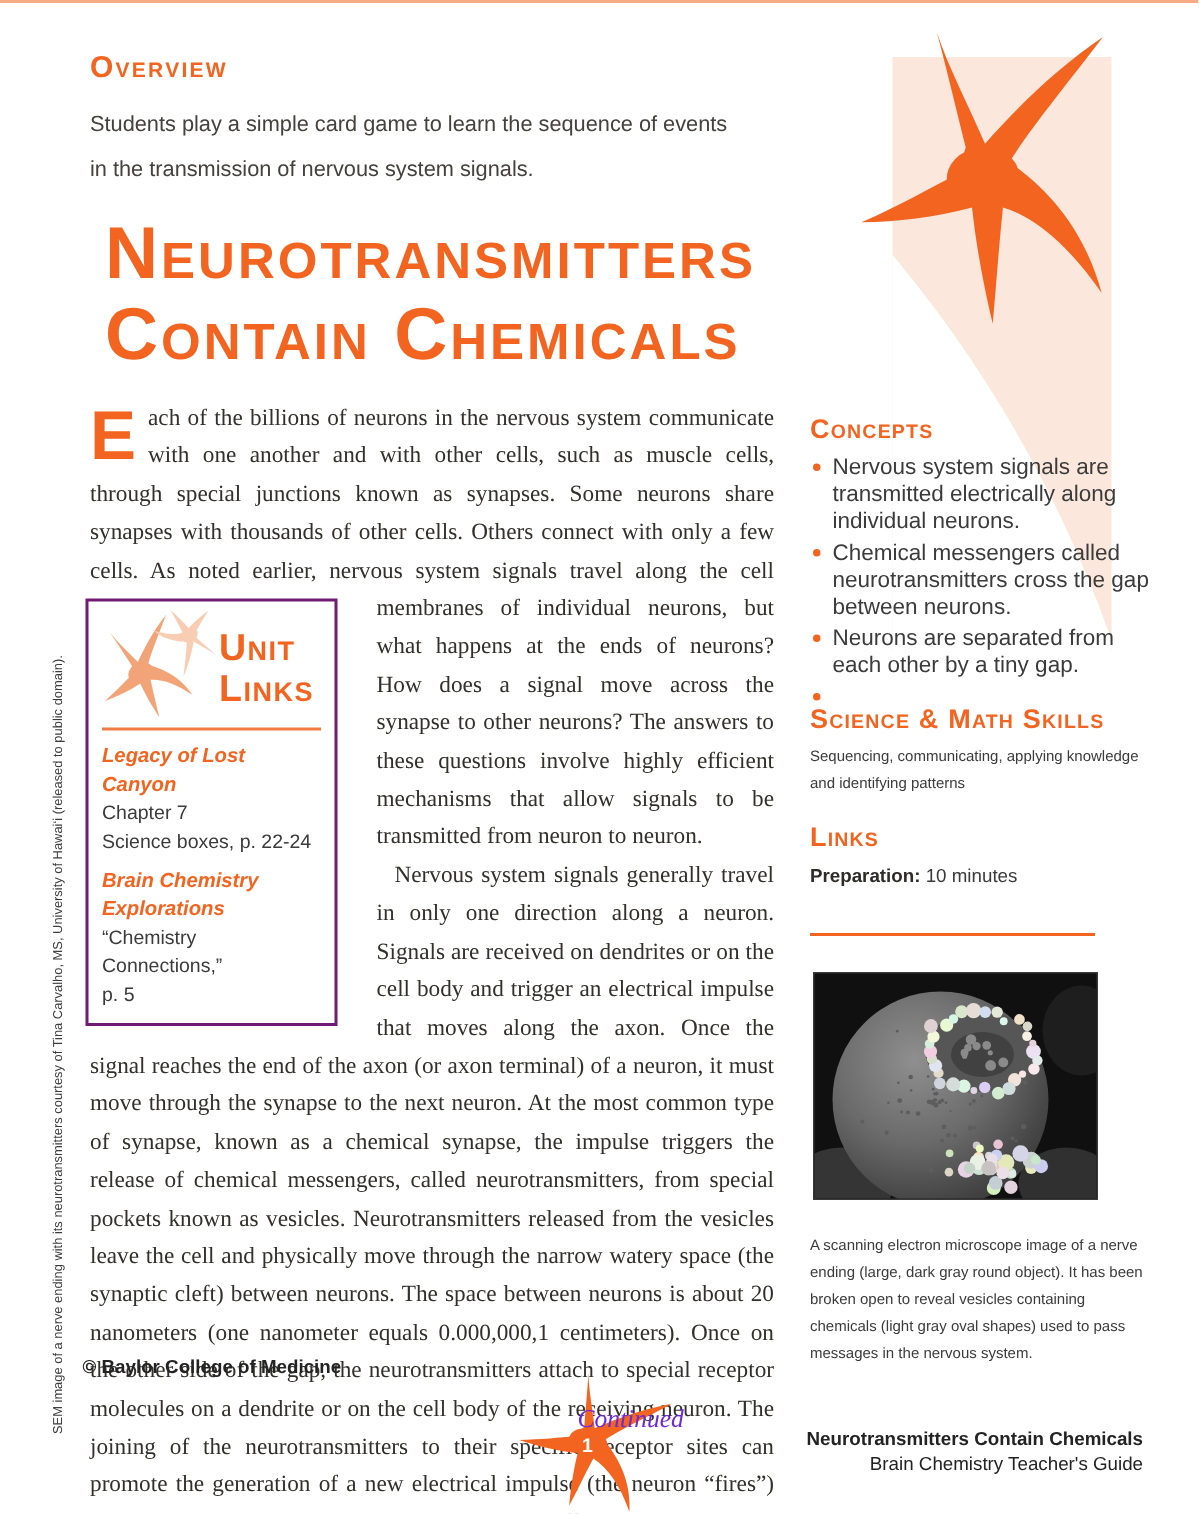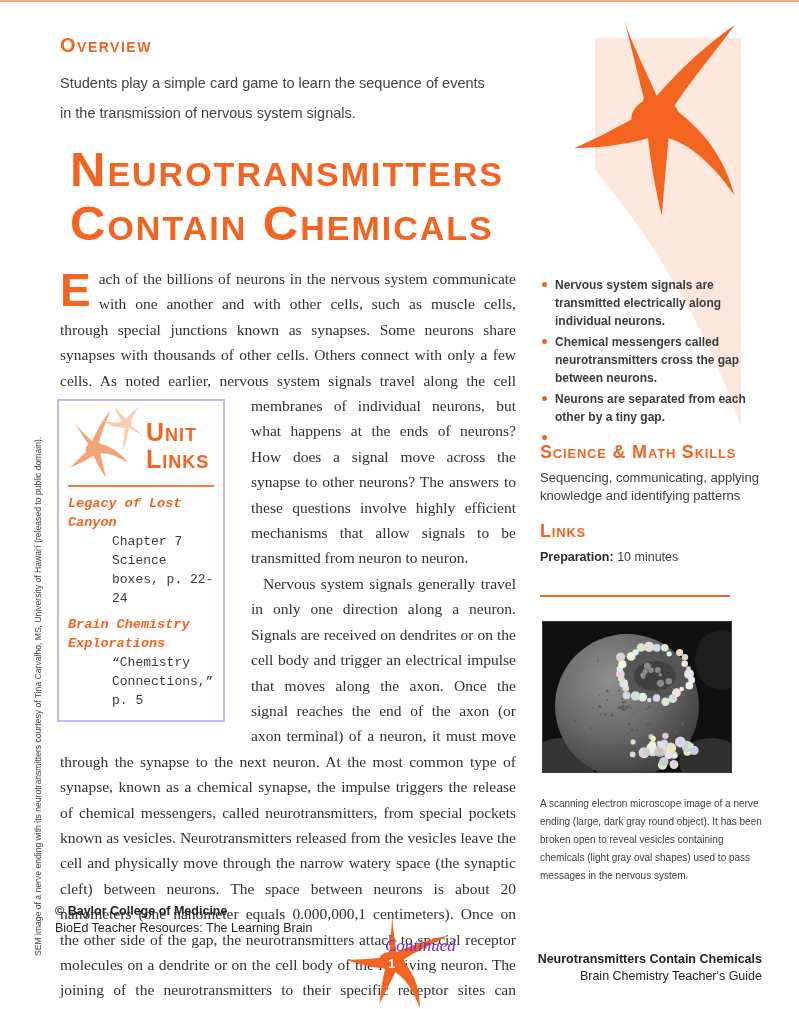--- a/index.html
+++ b/index.html
@@ -27,41 +27,41 @@
   .overview-heading{position:absolute;left:60px;top:34px;color:var(--accent);font-weight:bold;font-variant:small-caps;font-size:20px;letter-spacing:1.5px;z-index:2;}
   .overview-text{position:absolute;left:60px;top:68px;width:436px;font-size:14.5px;line-height:30px;color:#45413C;z-index:2;}
   .page-title{position:absolute;left:70px;top:142px;width:560px;color:var(--accent);font-weight:bold;font-variant:small-caps;font-size:49px;line-height:54px;letter-spacing:2px;z-index:2;}
 
   
   .main-col{position:absolute;left:60px;top:266px;width:456px;font-family:"Liberation Serif",serif;font-size:15.5px;line-height:25.4px;text-align:justify;color:var(--ink);z-index:2;}
   .main-col p{margin:0;}
   .main-col p.indent{text-indent:12px;}
   .dropcap{float:left;font-family:"Liberation Sans",sans-serif;font-weight:bold;color:var(--accent);font-size:46px;line-height:40px;margin:4px 8px 0 0;}
 
-  .unit-box{float:left;width:168px;margin:6px 26px 6px -3px;border:2px solid #c4b5fd;padding:8px 9px 10px;font-family:"Liberation Sans",sans-serif;text-align:left;text-indent:0;}
+  .unit-box{float:left;width:168px;margin:6px 26px 6px -3px;border:2px solid #701a75;padding:8px 9px 10px;font-family:"Liberation Sans",sans-serif;text-align:left;text-indent:0;}
   .unit-header{position:relative;height:74px;}
   .unit-neuron-big{position:absolute;left:-6px;top:4px;width:66px;height:70px;color:var(--neuron-light);transform:rotate(-25deg);}
   .unit-neuron-small{position:absolute;left:36px;top:-8px;width:44px;height:46px;color:var(--neuron-lighter);transform:rotate(140deg);}
   .unit-title{position:absolute;left:78px;top:10px;color:var(--accent);font-weight:bold;font-variant:small-caps;font-size:25px;line-height:27px;letter-spacing:1px;}
   .unit-divider{height:2px;background:#F07B43;margin:2px 0 4px;}
-  .unit-entry{margin-top:7px;font-family:Liberation Mono, monospace;}
+  .unit-entry{margin-top:7px;}
   .unit-entry-title{color:var(--accent);font-weight:bold;font-style:italic;font-size:13.5px;line-height:19px;}
-  .unit-entry-line{font-size:13px;line-height:19px;color:var(--ink-sans);margin-left:44px;}
+  .unit-entry-line{font-size:13px;line-height:19px;color:var(--ink-sans);}
   .continued{position:absolute;left:385px;top:936px;width:96px;text-align:left;font-family:"Liberation Serif",serif;font-style:italic;font-size:17px;color:#6d28d9;z-index:3;}
 
   
   .side-caption{position:absolute;left:33px;top:486px;height:470px;writing-mode:vertical-rl;transform:rotate(180deg);font-size:8.6px;color:#3C3C3C;white-space:nowrap;z-index:2;}
 
   
   .sidebar{position:absolute;left:540px;top:276px;width:228px;z-index:2;}
   .side-heading{color:var(--accent);font-weight:bold;font-variant:small-caps;font-size:18px;letter-spacing:.8px;margin-bottom:6px;}
   .concepts{list-style:none;margin:0 0 16px;}
-  .concepts li{position:relative;padding-left:15px;font-size:12px;line-height:18px;color:var(--ink-sans);margin-bottom:3px;font-weight:bold;}
+  .concepts li{position:relative;padding-left:15px;font-size:15px;line-height:18px;color:var(--ink-sans);margin-bottom:3px;}
   .bullet{position:absolute;left:2px;top:6px;width:5px;height:5px;border-radius:50%;background:var(--accent);}
-  .skills-body{font-size:13px;line-height:18px;color:var(--ink-sans);margin-bottom:16px;}
+  .skills-body{font-size:10px;line-height:18px;color:var(--ink-sans);margin-bottom:16px;}
   .time-row{font-size:12.5px;line-height:19px;color:var(--ink-sans);}
   .time-row b{color:#2F2C28;}
   .side-divider{width:190px;height:2px;background:var(--accent);margin:28px 0 24px;}
   .sem-figure{width:190px;height:152px;margin-left:2px;border:1px solid #3a3a3a;background:#141414;}
   .sem-figure svg{display:block;}
   .sem-caption{margin-top:22px;width:228px;font-size:10px;line-height:18px;color:var(--ink-sans);}
 
   
   .footer-left{position:absolute;left:55px;top:903px;font-size:12.5px;line-height:17px;color:#232323;z-index:3;}
   .footer-right{position:absolute;right:37px;top:951px;text-align:right;font-size:12.5px;line-height:17px;color:#232323;z-index:3;}
@@ -126,20 +126,21 @@
       </span>
     </span>
     <span>neurons, but what happens at the ends of neurons? How does a signal move across the synapse to other neurons? The answers to these questions involve highly efficient mechanisms that allow signals to be transmitted from neuron to neuron.</span>
   </p>
   <p class="indent">Nervous system signals generally travel in only one direction along a neuron. Signals are received on dendrites or on the cell body and trigger an electrical impulse that moves along the axon. Once the signal reaches the end of the axon (or axon terminal) of a neuron, it must move through the synapse to the next neuron. At the most common type of synapse, known as a chemical synapse, the impulse triggers the release of chemical messengers, called neurotransmitters, from special pockets known as vesicles. Neurotransmitters released from the vesicles leave the cell and physically move through the narrow watery space (the synaptic cleft) between neurons. The space between neurons is about 20 nanometers (one nanometer equals 0.000,000,1 centimeters). Once on the other side of the gap, the neurotransmitters attach to special receptor molecules on a dendrite or on the cell body of the receiving neuron. The joining of the neurotransmitters to their specific receptor sites can promote the generation of a new electrical impulse (the neuron “fires”) OR the neurotransmitters can have an inhibitory effect, making it harder for the neuron to fire.</p>
 
 </div>
 <div class="continued">Continued</div>
 
 <div class="sidebar">
+  <div class="side-heading">Concepts</div>
   <ul class="concepts">
     <li><span class="bullet"></span><span>Nervous system signals are transmitted electrically along individual neurons.</span></li>
     <li><span class="bullet"></span><span>Chemical messengers called neurotransmitters cross the gap between neurons.</span></li>
     <li><span class="bullet"></span><span>Neurons are separated from each other by a tiny gap.</span></li>
     <li><span class="bullet"></span></li>
   </ul>
 
   <div class="side-heading">Science &amp; Math Skills</div>
   <div class="skills-body">Sequencing, communicating, applying knowledge and identifying patterns</div>
 
@@ -293,21 +294,20 @@
         <circle cx="103.37792201030449" cy="129.76296805124193" r="3.785989368998628" fill="rgb(198,211,200)"></circle>
         <circle cx="118.26331143533497" cy="131.45564749555095" r="3.0048113854595337" fill="rgb(200,206,214)"></circle>
         <circle cx="116.10358691854185" cy="129.84041776257433" r="4.836596364883402" fill="rgb(200,194,194)"></circle>
       </svg>
   </div>
   <div class="sem-caption">A scanning electron microscope image of a nerve ending (large, dark gray round object). It has been broken open to reveal vesicles containing chemicals (light gray oval shapes) used to pass messages in the nervous system.</div>
 </div>
 
 <div class="footer-left">
   <div class="footer-bold">© Baylor College of Medicine</div>
-  <div>BioEd Teacher Resources: The Learning Brain</div>
 </div>
 <div class="footer-right">
   <div class="footer-bold">Neurotransmitters Contain Chemicals</div>
   <div>Brain Chemistry Teacher's Guide</div>
 </div>
 <div class="page-marker">
   <svg viewBox="0 0 200 200" preserveAspectRatio="none">
       <use href="#neuron"></use>
     </svg>
   <span class="page-num">1</span>

